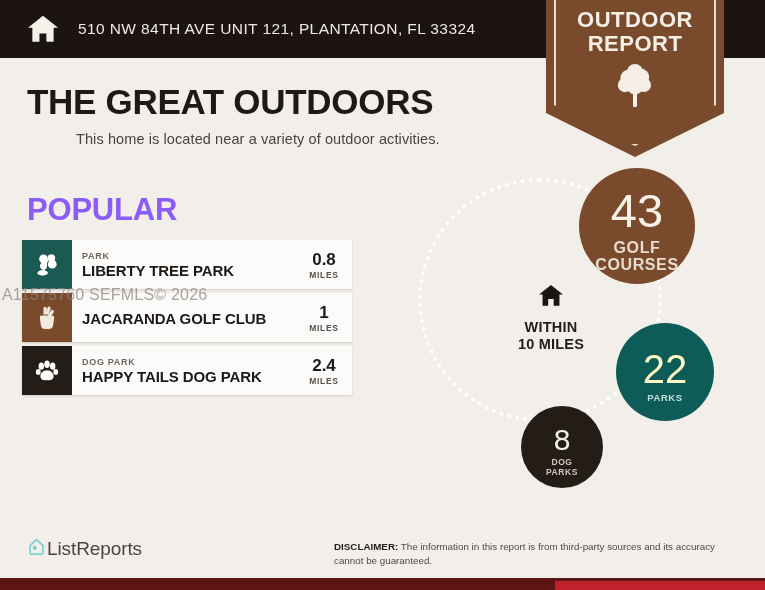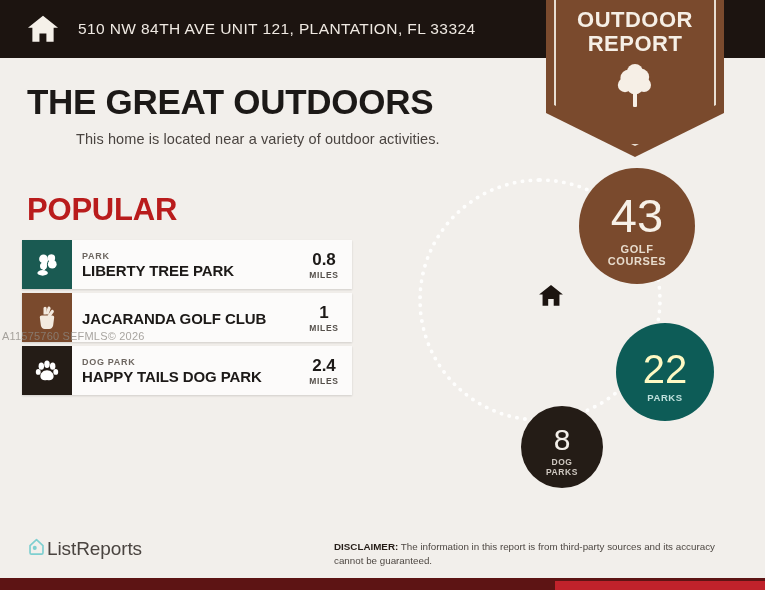--- a/index.html
+++ b/index.html
@@ -50,21 +50,21 @@
   .title {
     position:absolute; left:27px; top:82px;
     font-size:35px; font-weight:800; color:#1c1917; letter-spacing:-.3px;
   }
   .subtitle {
     position:absolute; left:28px; top:131px;
     font-size:14.5px; color:#4a4440; letter-spacing:.1px;margin-left:48px;
   }
   .popular {
     position:absolute; left:27px; top:192px;
-    font-size:31px; font-weight:800; color:#b91c1c; letter-spacing:-.2px;
+    font-size:31px; font-weight:800; color:#8b5cf6; letter-spacing:-.2px;
   }
 
   
   .list { position:absolute; left:22px; top:240px; width:330px; }
   .row {
     display:flex; align-items:stretch; height:49px;
     background:#fcfbfa; margin-bottom:4px;
     box-shadow:0 1px 2px rgba(0,0,0,.14);
   }
   .row-icon { width:50px; display:flex; align-items:center; justify-content:center; flex:0 0 50px; }
@@ -86,21 +86,21 @@
   .circle {
     position:absolute; border-radius:50%;
     display:flex; flex-direction:column; align-items:center; justify-content:center;
     text-align:center;
   }
   .c-num { line-height:1; font-weight:300;margin-top:8px; }
   .c-lab { font-weight:700; letter-spacing:.6px; line-height:1.08; }
 
   .c-golf { left:161px; top:-10px; width:116px; height:116px; background:#7a4a2d; }
   .c-golf .c-num { font-size:47px; color:#f7f1e8; }
-  .c-golf .c-lab { font-size:11px; color:#e8dccd; margin-top:5px; }
+  .c-golf .c-lab { font-size:16px; color:#e8dccd; margin-top:5px; }
 
   .c-parks { left:198px; top:145px; width:98px; height:98px; background:#0d5c57; }
   .c-parks .c-num { font-size:40px; color:#fef9c3; }
   .c-parks .c-lab { font-size:9.5px; color:#bfe0dc; margin-top:4px; }
 
   .c-dog { left:103px; top:228px; width:82px; height:82px; background:#241c16; }
   .c-dog .c-num { font-size:30px; color:#f3efe9; }
   .c-dog .c-lab { font-size:8.5px; color:#cfc8c0; margin-top:3px; }
 
   .center-box {
@@ -109,22 +109,22 @@
   }
   .center-text {
     margin-top:6px; text-align:center;
     font-size:14.5px; font-weight:700; color:#241c16; line-height:1.18; letter-spacing:.2px;
   }
   .center-text .b2 { font-weight:800; }
 
   
   .watermark {
     position:absolute; left:2px; top:286px;
-    font-size:11px; color:#8c8882; opacity:.75; letter-spacing:.2px;
-    white-space:nowrap; font-family:"Liberation Sans", sans-serif;margin-top:44px;
+    font-size:16px; color:#8c8882; opacity:.75; letter-spacing:.2px;
+    white-space:nowrap; font-family:"Liberation Sans", sans-serif;
   }
 
   
   .footer-logo { position:absolute; left:26px; top:536px; display:flex; align-items:center; }
   .footer-logo-text { font-size:19px; color:#4a4440; letter-spacing:-.1px; }
   .disclaimer { position:absolute; left:334px; top:540px; width:400px; font-size:9.8px; color:#4e4843; line-height:1.45; }
   .disclaimer b { color:#241c16; font-weight:800; }
   .bottom-bar { position:absolute; left:0; top:578px; width:765px; height:12px; background:#5d1414; }
   .bottom-bar-accent { position:absolute; left:555px; top:581px; width:210px; height:9px; background:#c0222b; }
 </style>
@@ -229,20 +229,24 @@
 
 <div class="dial">
   <div class="ring"></div>
 
   <div class="center-box">
     <span>
       <svg width="30" height="27" viewBox="0 0 24 24" fill="#1c1410">
         <path d="M12 2.6 1.4 11.2h3.1V21h5.0v-5.9h4.9V21h5.1v-9.8h3.1z"></path>
       </svg>
     </span>
+    <div class="center-text">
+      <div>WITHIN</div>
+      <div class="b2">10 MILES</div>
+    </div>
   </div>
 
   <div class="circle c-golf">
     <div class="c-num">43</div>
     <div class="c-lab">
       <div>GOLF</div>
       <div>COURSES</div>
     </div>
   </div>
 

